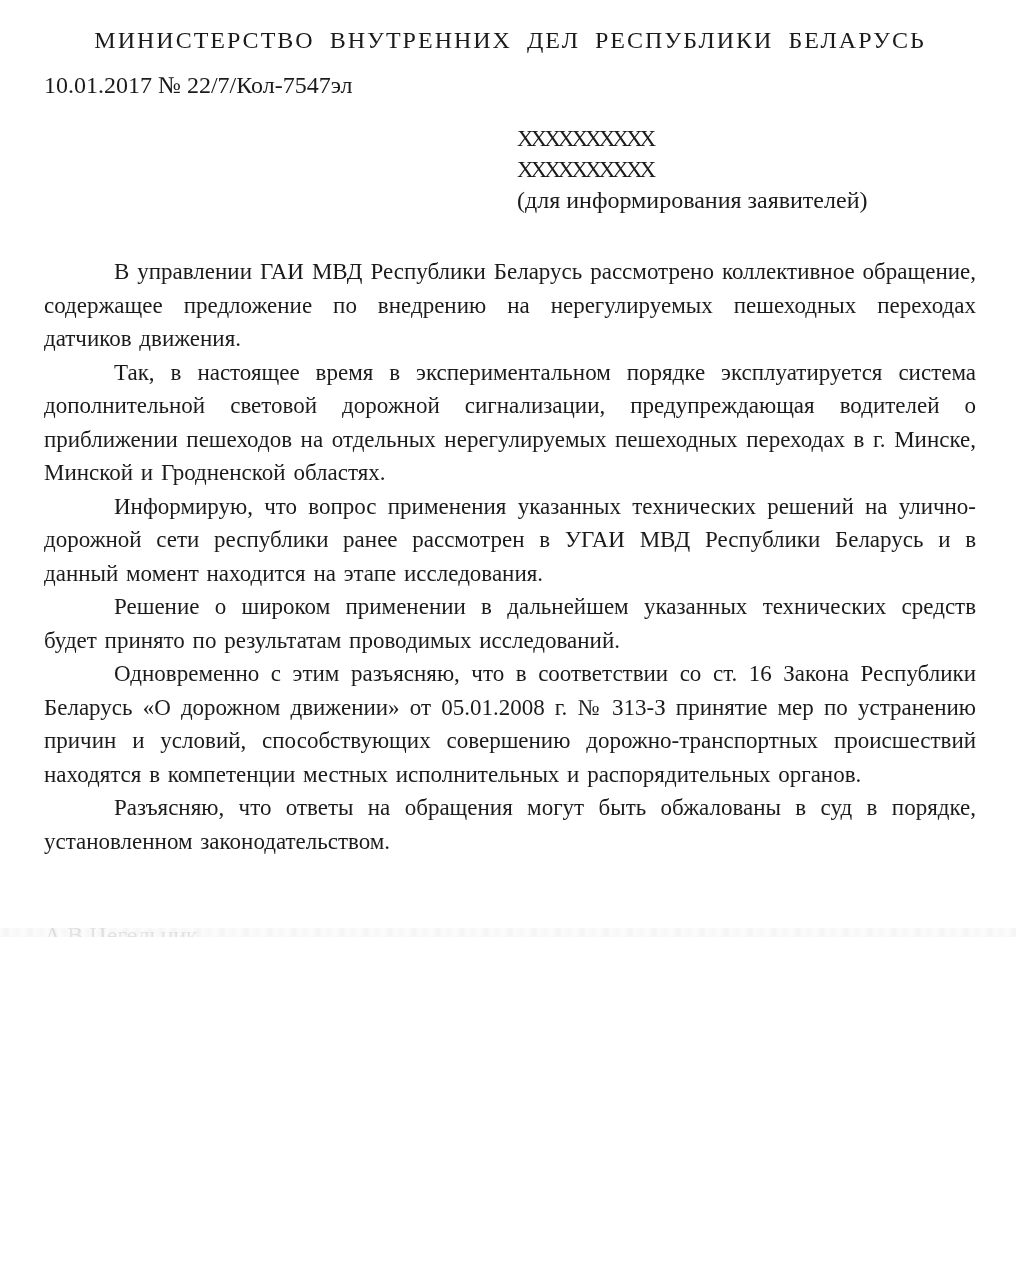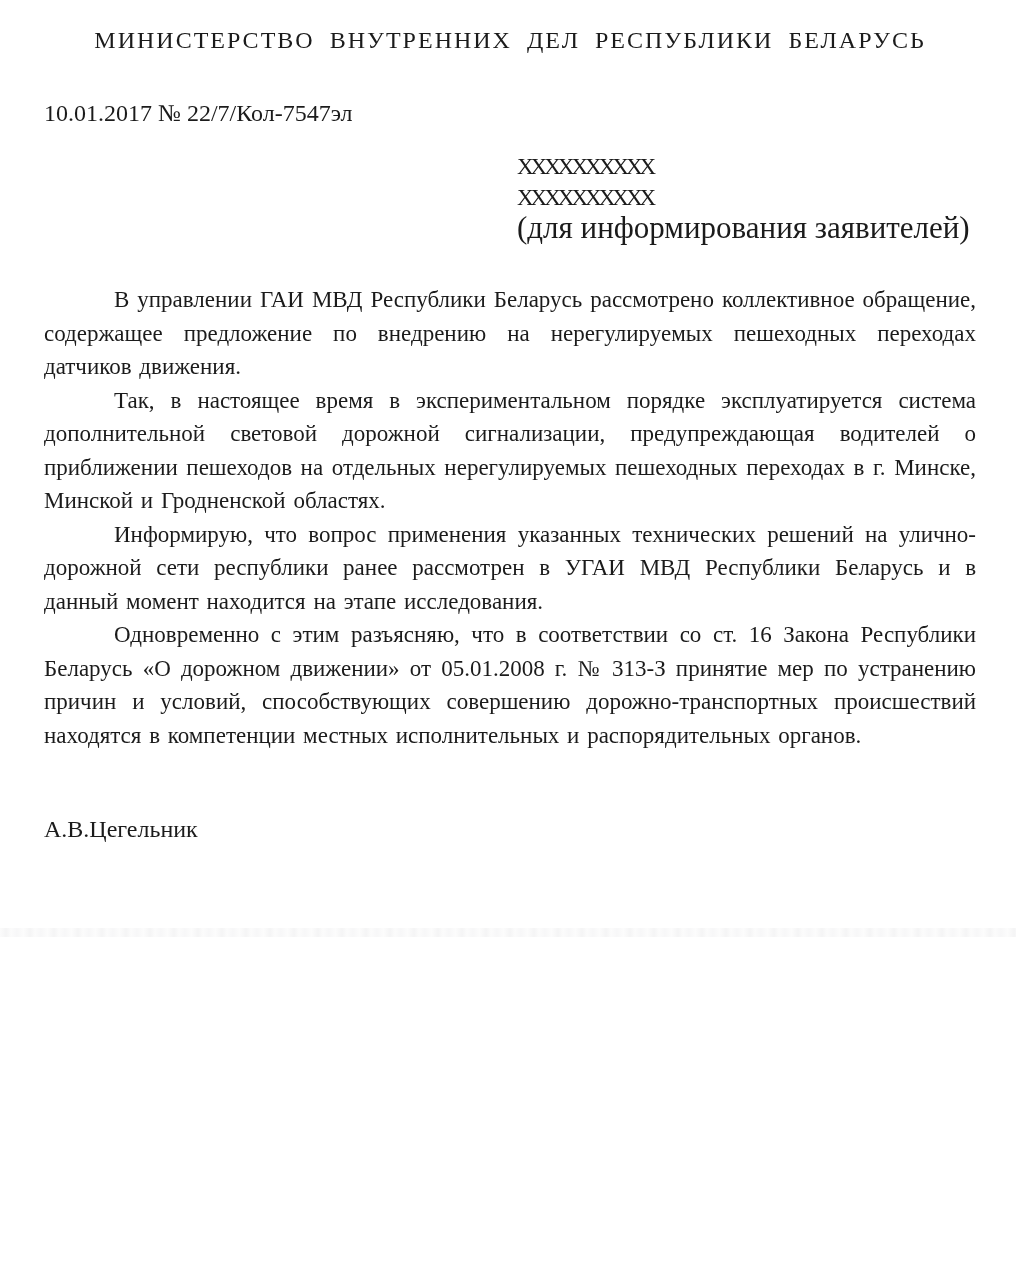--- a/index.html
+++ b/index.html
@@ -24,36 +24,36 @@
     margin-top: 26px;
     text-align: center;
     font-size: 24px;
     line-height: 28px;
     letter-spacing: 2px;
     word-spacing: 7px;
     white-space: nowrap;
     font-weight: normal;
   }
   .ref-line {
-    margin-top: 45px;
+    margin-top: 17px;
     font-size: 24px;
     line-height: 28px;
   }
   .addressee {
     margin-top: 24px;
     margin-left: 473px;
   }
   .addressee .masked {
     font-size: 23px;
     line-height: 31px;
     letter-spacing: -3px;
     white-space: nowrap;
   }
   .addressee .note {
-    font-size: 31px;
+    font-size: 24px;
     line-height: 30px;
     white-space: nowrap;
   }
   .body-text {
     margin-top: 40px;
   }
   .body-text p {
     margin: 0;
     font-size: 23px;
     line-height: 33.5px;
@@ -113,21 +113,23 @@
   <div class="addressee">
     <div class="masked">ХХХХХХХХХХ</div>
     <div class="masked">ХХХХХХХХХХ</div>
     <div class="note">(для информирования заявителей)</div>
   </div>
 
   <div class="body-text">
     <p>В управлении ГАИ МВД Республики Беларусь рассмотрено коллективное обращение, содержащее предложение по внедрению на нерегулируемых пешеходных переходах датчиков движения.</p>
     <p>Так, в настоящее время в экспериментальном порядке эксплуатируется система дополнительной световой дорожной сигнализации, предупреждающая водителей о приближении пешеходов на отдельных нерегулируемых пешеходных переходах в г. Минске, Минской и Гродненской областях.</p>
     <p>Информирую, что вопрос применения указанных технических решений на улично-дорожной сети республики ранее рассмотрен в УГАИ МВД Республики Беларусь и в данный момент находится на этапе исследования.</p>
+    <p>Решение о широком применении в дальнейшем указанных технических средств будет принято по результатам проводимых исследований.</p>
     <p>Одновременно с этим разъясняю, что в соответствии со ст. 16 Закона Республики Беларусь «О дорожном движении» от 05.01.2008 г. № 313-З принятие мер по устранению причин и условий, способствующих совершению дорожно-транспортных происшествий находятся в компетенции местных исполнительных и распорядительных органов.</p>
+    <p>Разъясняю, что ответы на обращения могут быть обжалованы в суд в порядке, установленном законодательством.</p>
   </div>
 
   <div class="signature">
     <div class="name">А.В.Цегельник</div>
   </div>
 
   <div class="executor">
     <span class="misspelled">Филончик</span>
     <span>2187606</span>
   </div>

